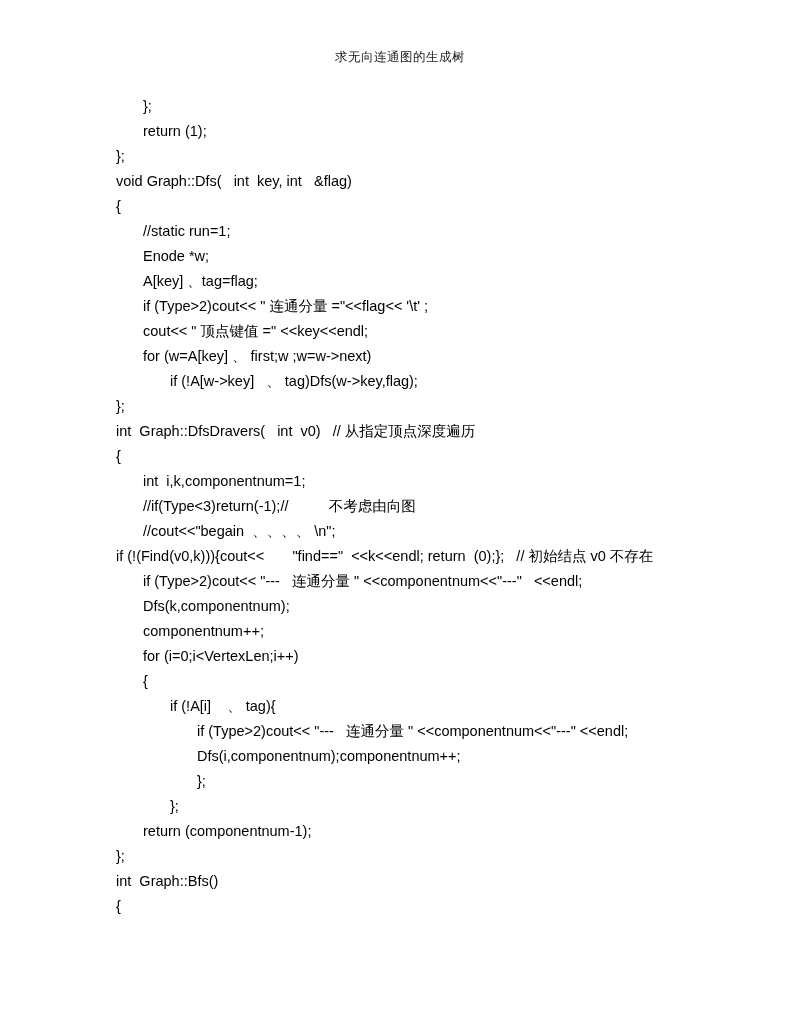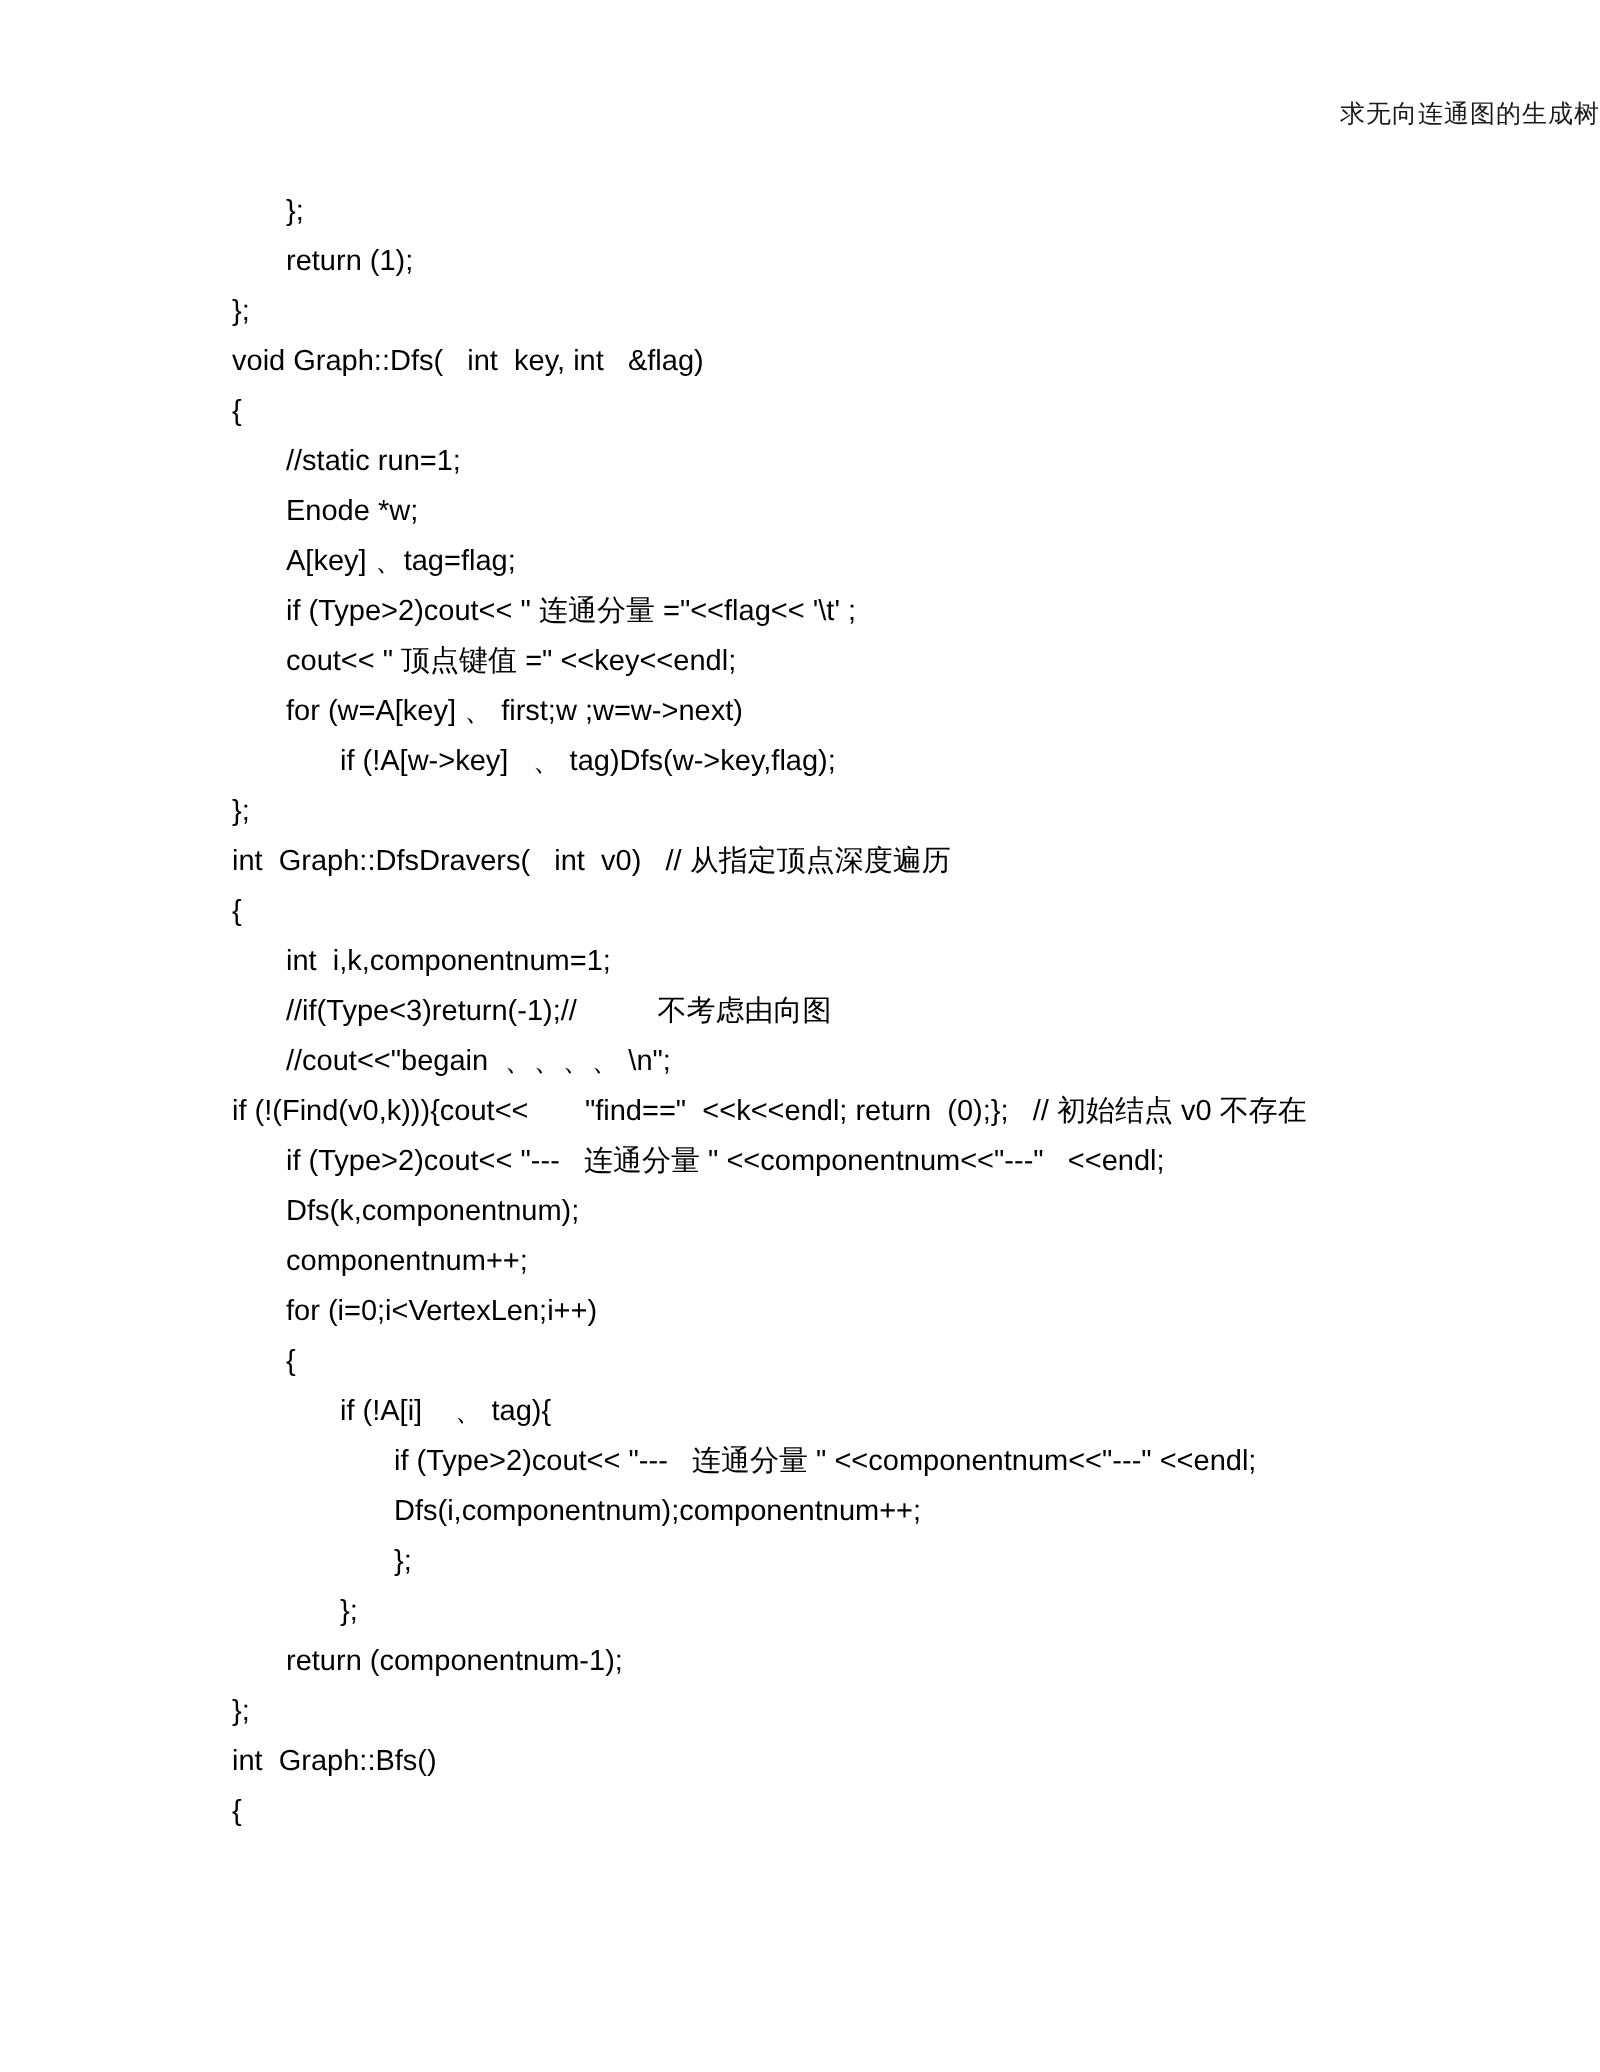--- a/index.html
+++ b/index.html
@@ -22,21 +22,21 @@
     height: 1036px;
     background: #ffffff;
     overflow: hidden;
   }
   
   .page-header {
     position: absolute;
     left: 0;
     top: 48px;
     width: 800px;
-    text-align: right;
+    text-align: center;
     font-size: 12.5px;
     line-height: 18px;
     letter-spacing: 0.5px;
     color: #1a1a1a;
     white-space: pre;
   }
   
   .code-body {
     position: absolute;
     left: 116px;

